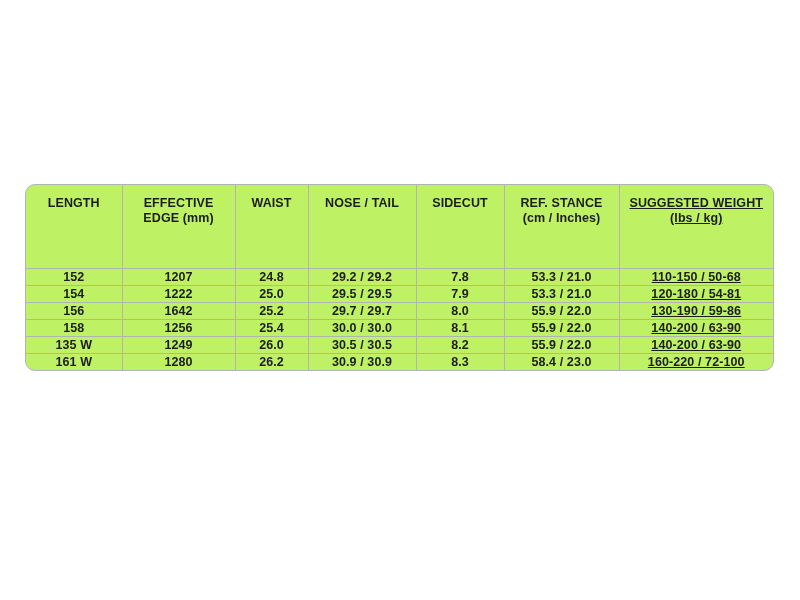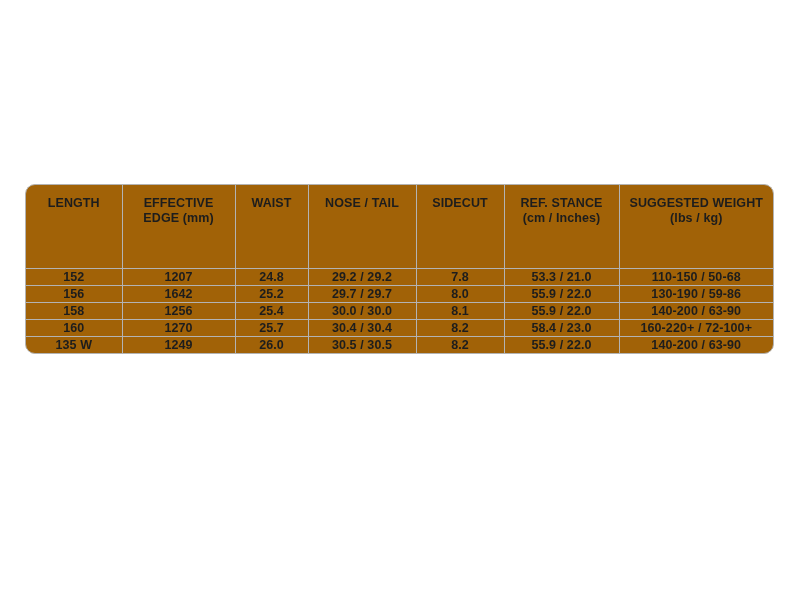--- a/index.html
+++ b/index.html
@@ -16,21 +16,21 @@
     height: 600px;
     background: #ffffff;
     overflow: hidden;
   }
   .table-wrap {
     position: absolute;
     left: 25px;
     top: 184px;
     width: 749px;
     box-sizing: border-box;
-    background: #a16207;
+    background: #bef264;
     border: 1px solid #b3b3b3;
     border-radius: 10px;
     overflow: hidden;
   }
   table.spec {
     width: 100%;
     border-collapse: collapse;
     table-layout: fixed;
   }
   table.spec th,
@@ -40,20 +40,21 @@
     text-align: center;
     vertical-align: middle;
     color: #1d1d1d;
     font-weight: bold;
     padding: 0;
     overflow: hidden;
   }
   table.spec th:last-child,
   table.spec td:last-child {
     border-right: none;
+    text-decoration: underline;
   }
   table.spec tbody tr:last-child td {
     border-bottom: none;
   }
   table.spec thead th {
     height: 72px;
     vertical-align: top;
     padding-top: 11px;
     font-size: 12.5px;
     line-height: 1.18;
@@ -102,51 +103,60 @@
         <tr>
           <td>152</td>
           <td>1207</td>
           <td>24.8</td>
           <td>29.2 / 29.2</td>
           <td>7.8</td>
           <td>53.3 / 21.0</td>
           <td>110-150 / 50-68</td>
         </tr>
         <tr>
+          <td>154</td>
+          <td>1222</td>
+          <td>25.0</td>
+          <td>29.5 / 29.5</td>
+          <td>7.9</td>
+          <td>53.3 / 21.0</td>
+          <td>120-180 / 54-81</td>
+        </tr>
+        <tr>
           <td>156</td>
           <td>1642</td>
           <td>25.2</td>
           <td>29.7 / 29.7</td>
           <td>8.0</td>
           <td>55.9 / 22.0</td>
           <td>130-190 / 59-86</td>
         </tr>
         <tr>
           <td>158</td>
           <td>1256</td>
           <td>25.4</td>
           <td>30.0 / 30.0</td>
           <td>8.1</td>
           <td>55.9 / 22.0</td>
           <td>140-200 / 63-90</td>
         </tr>
         <tr>
-          <td>160</td>
-          <td>1270</td>
-          <td>25.7</td>
-          <td>30.4 / 30.4</td>
-          <td>8.2</td>
-          <td>58.4 / 23.0</td>
-          <td>160-220+ / 72-100+</td>
-        </tr>
-        <tr>
           <td>135 W</td>
           <td>1249</td>
           <td>26.0</td>
           <td>30.5 / 30.5</td>
           <td>8.2</td>
           <td>55.9 / 22.0</td>
           <td>140-200 / 63-90</td>
         </tr>
+        <tr>
+          <td>161 W</td>
+          <td>1280</td>
+          <td>26.2</td>
+          <td>30.9 / 30.9</td>
+          <td>8.3</td>
+          <td>58.4 / 23.0</td>
+          <td>160-220 / 72-100</td>
+        </tr>
       </tbody>
     </table>
   </div>
 </div>
 
 </body></html>

